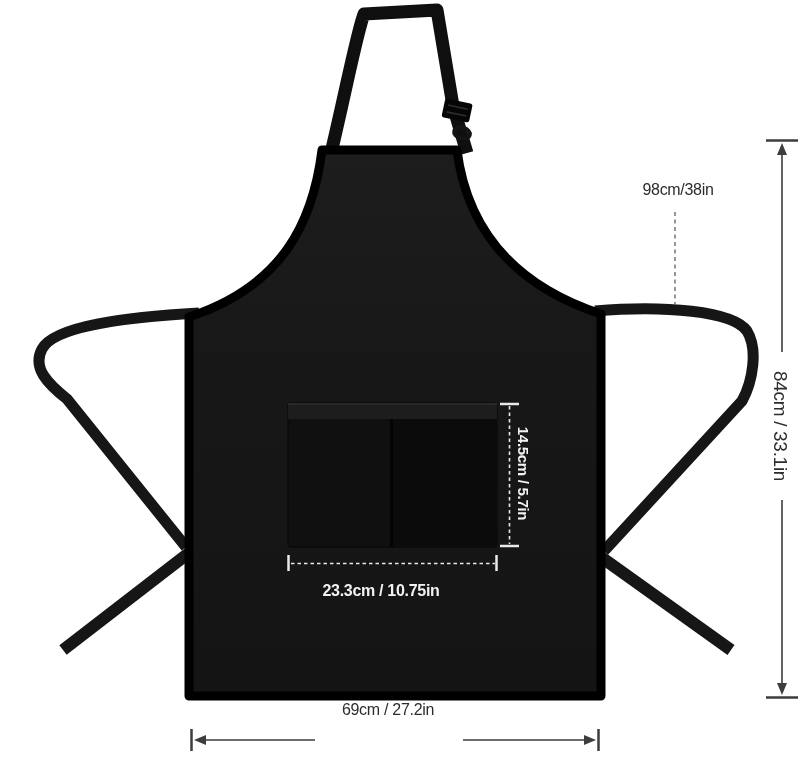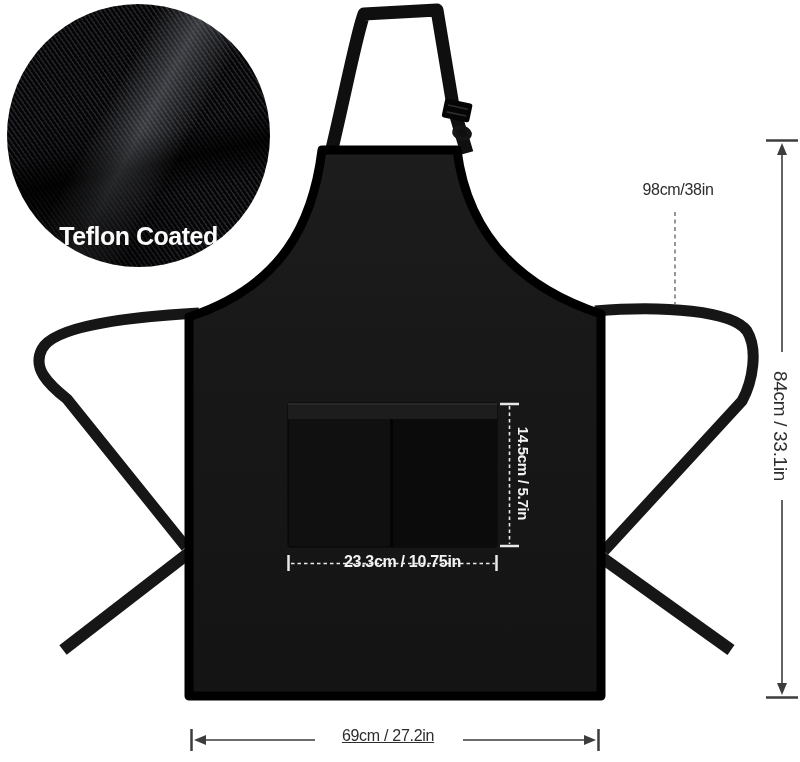--- a/index.html
+++ b/index.html
@@ -31,22 +31,22 @@
 
   
   .dim{position:absolute;text-align:center;white-space:nowrap;}
   .dim-dark{color:#2d2d2d;font-size:16px;letter-spacing:-0.3px;}
   .dim-light{color:#f2f2f2;font-weight:bold;letter-spacing:-0.3px;}
   .rot90{transform:rotate(90deg);}
 
   .lbl-strap   {left:598px;top:181px;width:160px;}
   .lbl-height  {left:700px;top:415px;width:160px;font-size:19px;}
   .lbl-pocket-h{left:463px;top:465px;width:120px;font-size:15px;}
-  .lbl-pocket-w{left:301px;top:553px;width:160px;font-size:16px;text-align:right;}
-  .lbl-width   {left:308px;top:727px;width:160px;text-decoration:underline;}
+  .lbl-pocket-w{left:301px;top:582px;width:160px;font-size:16px;}
+  .lbl-width   {left:308px;top:701px;width:160px;}
 </style>
 </head>
 <body>
 
 <div class="stage">
 
   <svg width="800" height="762" viewBox="0 0 800 762">
     <defs>
       <linearGradient id="gBody" x1="0" y1="150" x2="0" y2="700" gradientUnits="userSpaceOnUse">
         <stop offset="0" stop-color="#1d1d1d"></stop>
@@ -107,23 +107,20 @@
     <g stroke="#3d3d3d">
       <line x1="191.5" y1="729" x2="191.5" y2="751" stroke-width="2.5"></line>
       <polygon points="194,740 206,735 206,745" fill="#3d3d3d" stroke="none"></polygon>
       <line x1="203" y1="740" x2="315" y2="740" stroke-width="1.6"></line>
       <line x1="463" y1="740" x2="587" y2="740" stroke-width="1.6"></line>
       <polygon points="596,740 584,735 584,745" fill="#3d3d3d" stroke="none"></polygon>
       <line x1="598.5" y1="729" x2="598.5" y2="751" stroke-width="2.5"></line>
     </g>
   </svg>
 
-  <div class="fabric-circle">
-    <div class="fabric-label">Teflon Coated</div>
-  </div>
 
   <div class="dim dim-dark lbl-strap">98cm/38in</div>
 
   <div class="dim dim-dark rot90 lbl-height">84cm / 33.1in</div>
 
   <div class="dim dim-light rot90 lbl-pocket-h">14.5cm / 5.7in</div>
 
   <div class="dim dim-light lbl-pocket-w">23.3cm / 10.75in</div>
 
   <div class="dim dim-dark lbl-width">69cm / 27.2in</div>

